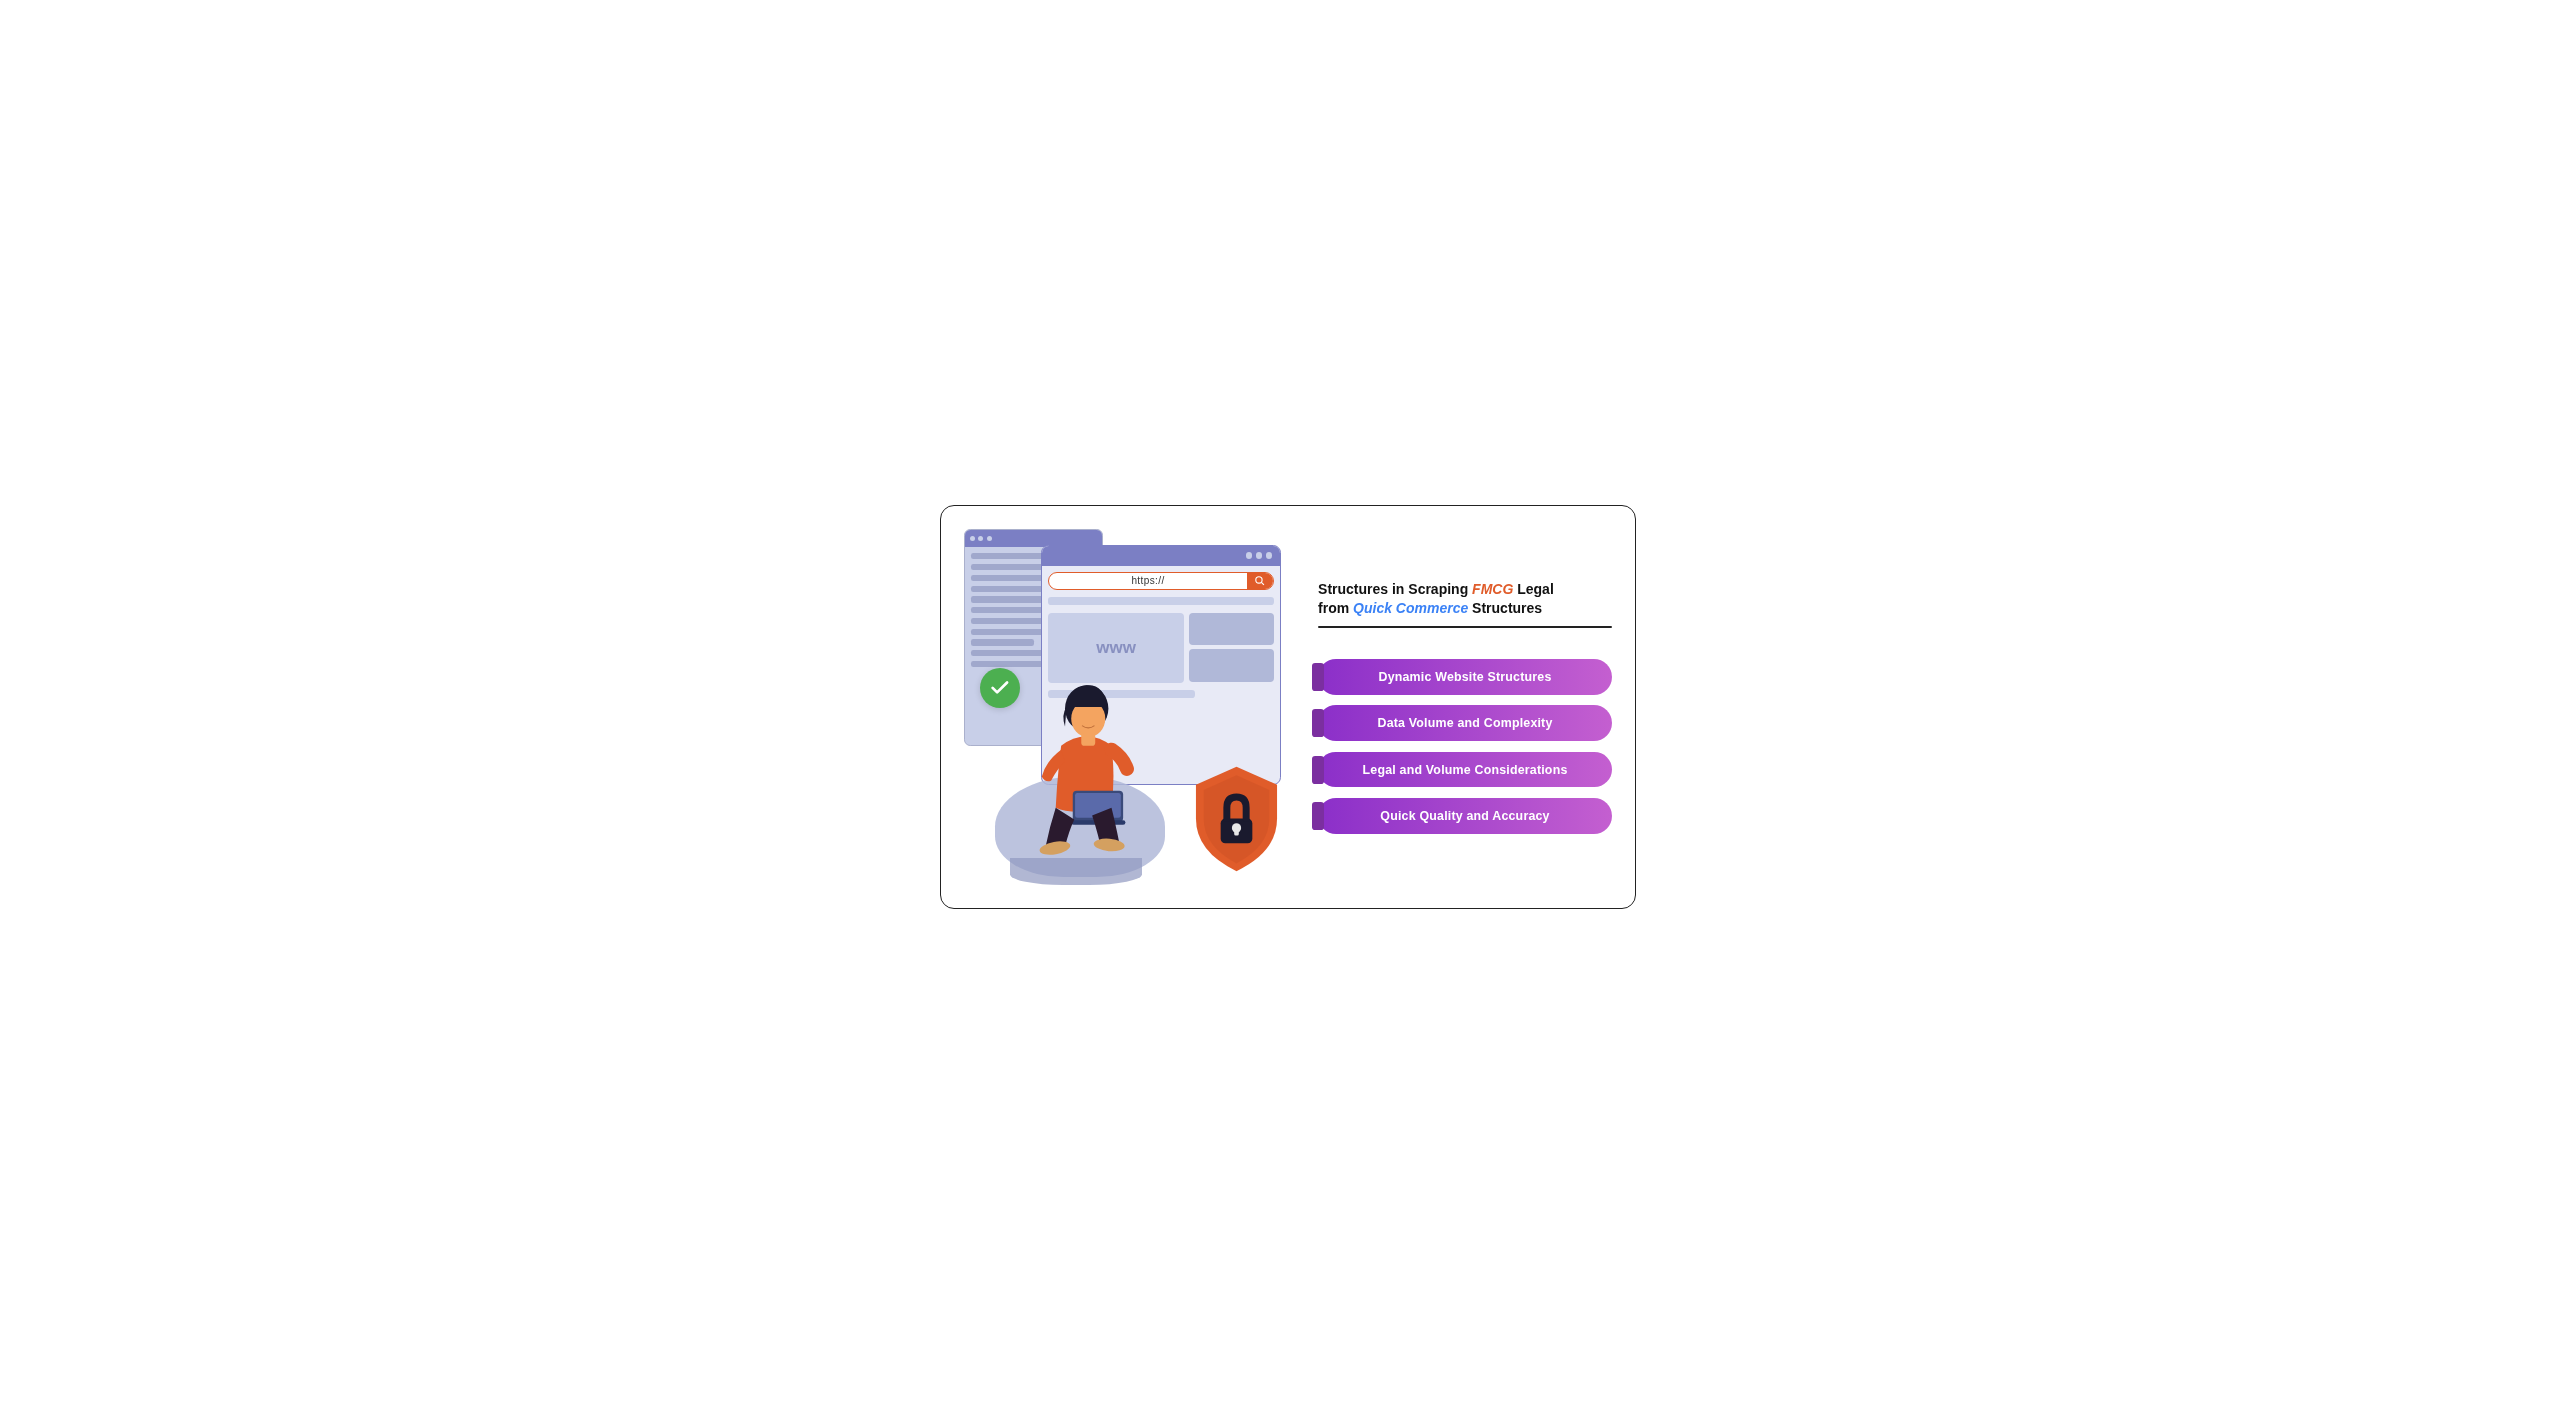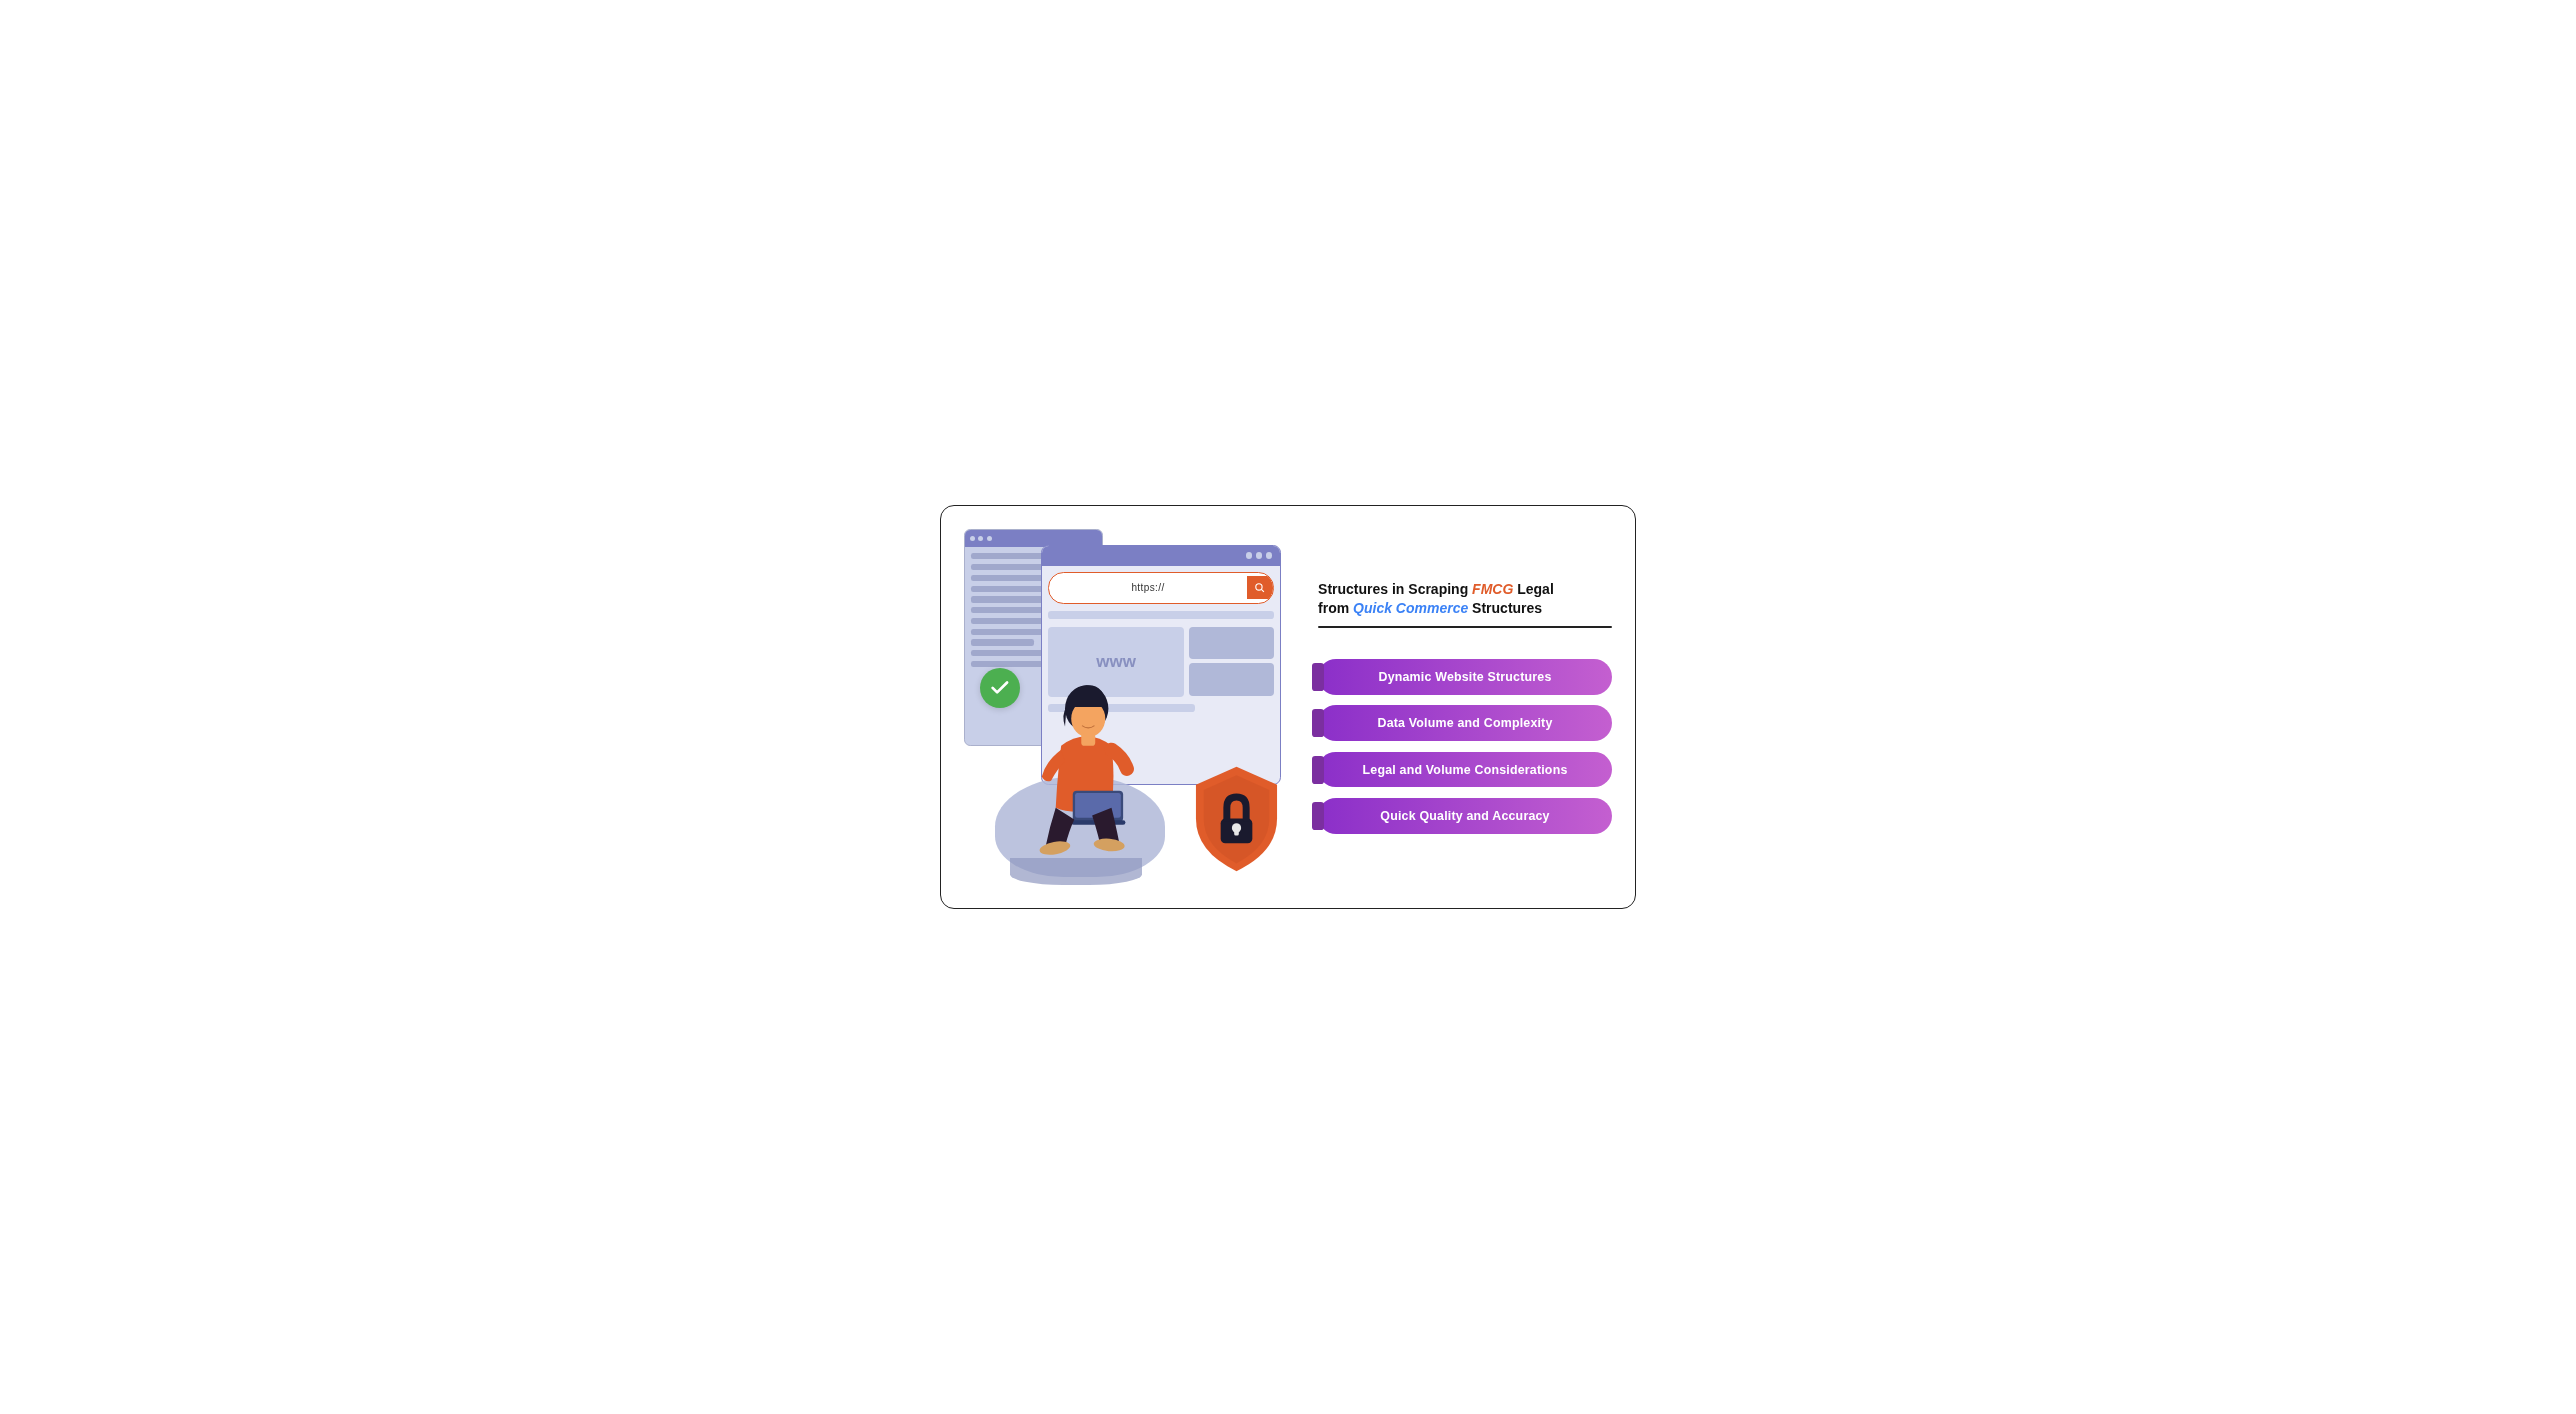--- a/index.html
+++ b/index.html
@@ -103,21 +103,21 @@
       flex-direction: column;
       gap: 4.6px;
     }
     .url-bar {
       display: flex;
       align-items: center;
       background: #fff;
       border: 1.5px solid #e05c2a;
       border-radius: 15.5px;
       overflow: hidden;
-      height: 32px;
+      height: 18px;
     }
     .url-text {
       flex: 1;
       text-align: center;
       font-size: 10px;
       color: #333;
       font-weight: 500;
       letter-spacing: 0.4px;
     }
     .search-btn {

